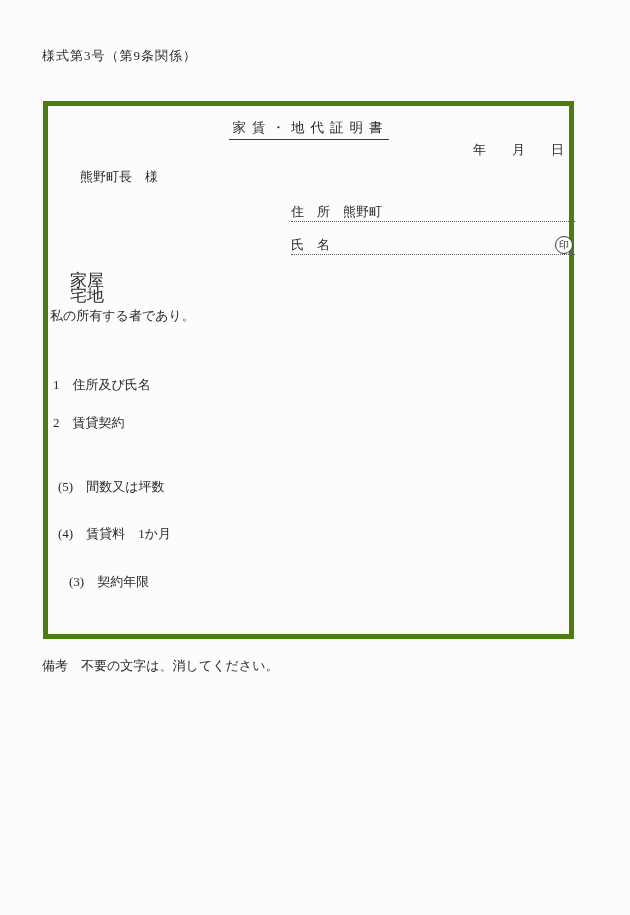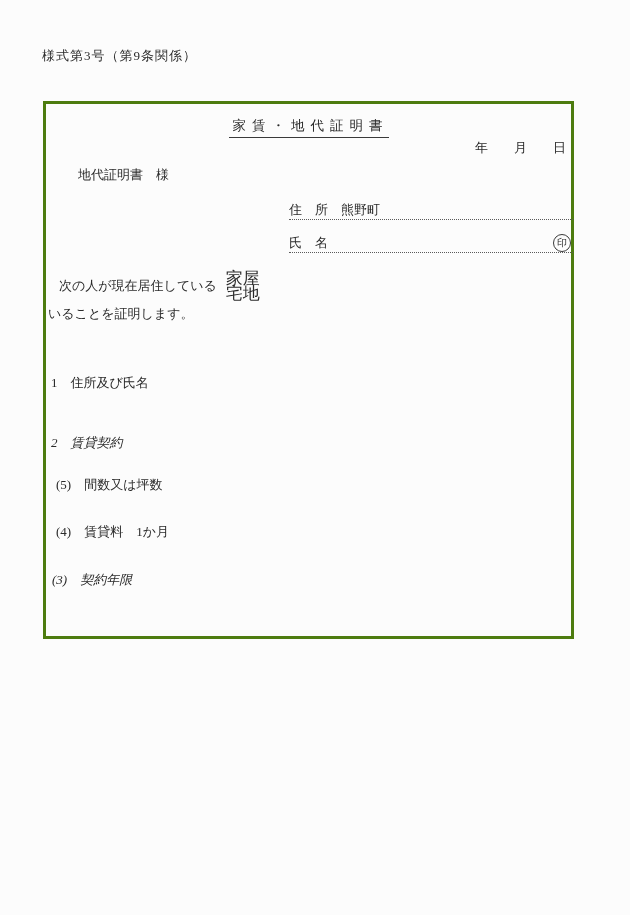--- a/index.html
+++ b/index.html
@@ -22,21 +22,21 @@
     left: 42px;
     top: 47px;
     letter-spacing: 1px;
   }
   .box {
     position: absolute;
     left: 43px;
     top: 101px;
     width: 531px;
     height: 538px;
-    border: 3px solid #4d7c0f;
+    border: 5px solid #4d7c0f;
     box-sizing: border-box;
     padding-left: 8px;
   }
   .title-wrap {
     position: absolute;
     left: 0; right: 0;
     top: 13px;
     text-align: center;
   }
   .title {
@@ -99,24 +99,24 @@
     line-height: 15px;
     text-align: left;
   }
   .para-line2 {
     position: absolute;
     left: 2px;
     top: 201px;
   }
   .list-item { position: absolute; white-space: nowrap; text-align: center; }
   .item-1 { left: 5px;  top: 270px; }
-  .item-2 { left: 5px;  top: 330px; font-style: italic; }
+  .item-2 { left: 5px;  top: 308px; }
   .sub-1  { left: 10px; top: 372px; }
   .sub-2  { left: 10px; top: 419px; }
-  .sub-3  { left: 6px; top: 467px; font-style: italic; }
+  .sub-3  { left: 21px; top: 467px; }
   .remarks {
     position: absolute;
     left: 42px;
     top: 657px;
   }
 </style>
 </head>
 <body>
 
 <div class="page">
@@ -124,50 +124,50 @@
   <div class="form-note">様式第3号（第9条関係）</div>
 
   <div class="box">
 
     <div class="title-wrap">
       <span class="title">家賃・地代証明書</span>
     </div>
 
     <div class="date-line">年　　月　　日</div>
 
-    <div class="addressee">地代証明書　様</div>
+    <div class="addressee">熊野町長　様</div>
 
     <div class="field-row row-address">
       <span>住　所</span><span class="field-value">熊野町</span>
     </div>
 
     <div class="field-row row-name">
       <span>氏　名</span><span class="field-value"></span>
       <span class="seal">
         <span>印</span>
       </span>
     </div>
 
     <div class="para-line1">
       <span class="para-indent"></span>
-      <span>次の人が現在居住している</span>
       <span class="choice-stack">
         <span style="display:block">家屋</span>
         <span style="display:block">宅地</span>
       </span>
     </div>
 
-    <div class="para-line2">いることを証明します。</div>
+    <div class="para-line2">私の所有する者であり。</div>
 
     <div class="list-item item-1">1　住所及び氏名</div>
 
     <div class="list-item item-2">2　賃貸契約</div>
 
     <div class="list-item sub-1">(5)　間数又は坪数</div>
 
     <div class="list-item sub-2">(4)　賃貸料　1か月</div>
 
     <div class="list-item sub-3">(3)　契約年限</div>
 
   </div>
 
+  <div class="remarks">備考　不要の文字は、消してください。</div>
 
 </div>
 
 </body></html>

